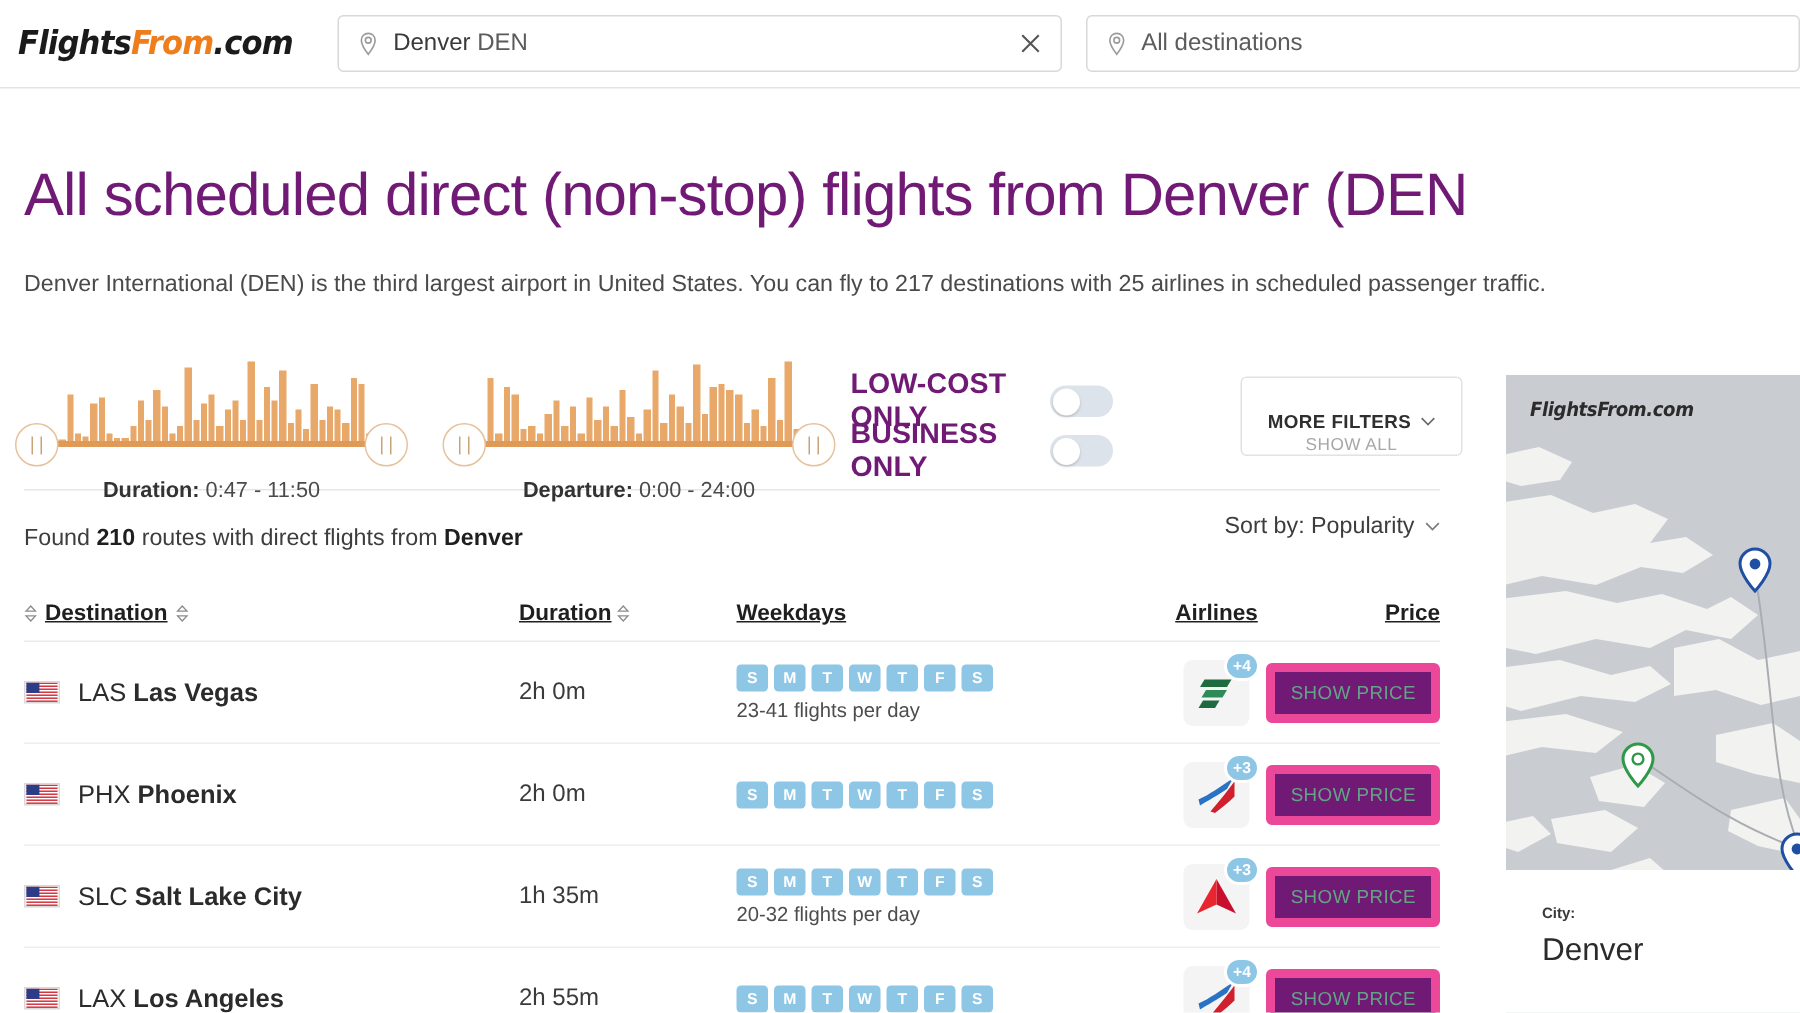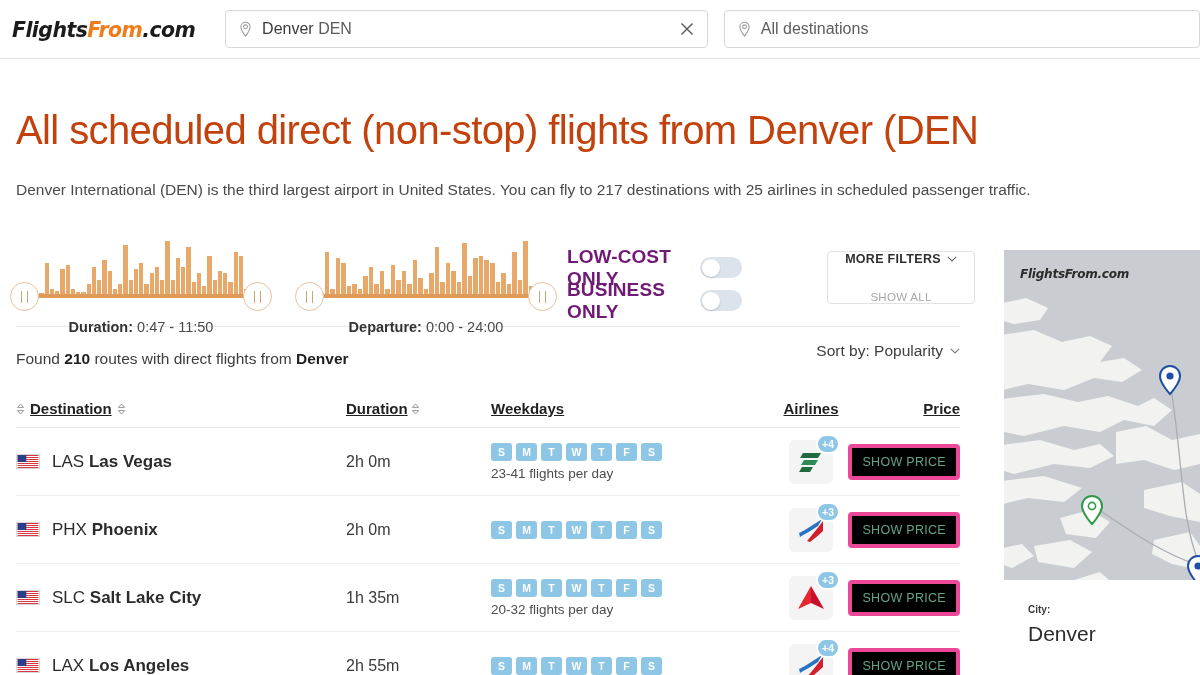--- a/index.html
+++ b/index.html
@@ -41,21 +41,21 @@
   .pin { width: 15px; height: 17px; flex: 0 0 15px; margin-right: 9px; }
   .sb-text { font-size: 16px; color: #3a3a3a; white-space: nowrap; }
   .sb-text b { font-weight: normal; }
   .sb-text .code { font-weight: normal; color: #5b5b5b; }
   .sb-placeholder { font-size: 16px; color: #5c5c5c; }
   .clear-x { margin-left: auto; width: 20px; height: 20px; cursor: pointer; }
 
   
   .h1 {
     position: absolute; left: 16px; top: 108px;
-    font-size: 40px; font-weight: normal; color: #c2410c;
+    font-size: 40px; font-weight: normal; color: #701a75;
     letter-spacing: -0.6px; white-space: nowrap;
   }
   .sub {
     position: absolute; left: 16px; top: 181px;
     font-size: 15.5px; color: #4a4a4a; white-space: nowrap;
   }
 
   
   .filterbar {
     position: absolute; left: 16px; top: 233px; width: 944px; height: 94px;
@@ -104,21 +104,21 @@
   .switch::after {
     content: ""; position: absolute; left: 1.5px; top: 1.5px;
     width: 18px; height: 18px; border-radius: 50%; background: #fff;
     box-shadow: 0 1px 2px rgba(0,0,0,.18);
   }
 
   .morefilters {
     position: absolute; left: 811px; top: 18px; width: 148px; height: 53px;
     border: 1px solid #e2e2e2; border-radius: 4px; background: #fff;
     display: flex; flex-direction: column; align-items: center;
-    justify-content: space-between; cursor: pointer;
+    justify-content: flex-end; cursor: pointer;
   }
   .mf-top {
     font-size: 12.5px; font-weight: bold; letter-spacing: .3px;
     color: #2f2f2f; display: flex; align-items: center; gap: 6px;
   }
   .mf-bot { font-size: 11.5px; color: #a7a7a7; letter-spacing: .3px; margin-top: 3px; }
   .chev { width: 10px; height: 6px; }
 
   
   .found {
@@ -178,21 +178,21 @@
   }
   .air-badge {
     position: absolute; right: -7px; top: -6px;
     min-width: 20px; height: 20px; padding: 0 4px; border-radius: 10px;
     background: #8ec6e6; color: #fff; font-size: 10.5px; font-weight: bold;
     display: flex; align-items: center; justify-content: center;
     border: 2px solid #fff;
   }
   .price-cell { width: 94px; display: flex; justify-content: flex-end; }
   .show-price {
-    border: 4px solid #ec4899; border-radius: 4px; background: #000000;
+    border: 6px solid #ec4899; border-radius: 4px; background: #701a75;
     color: #63a386; font-size: 12.5px; letter-spacing: .3px;
     padding: 7px 10px; white-space: nowrap; cursor: pointer;
   }
 
   
   .mappanel {
     position: absolute; left: 1004px; top: 250px; width: 196px; height: 425px;
     background: #c9cdd2; overflow: hidden;
   }
   .map-logo {

